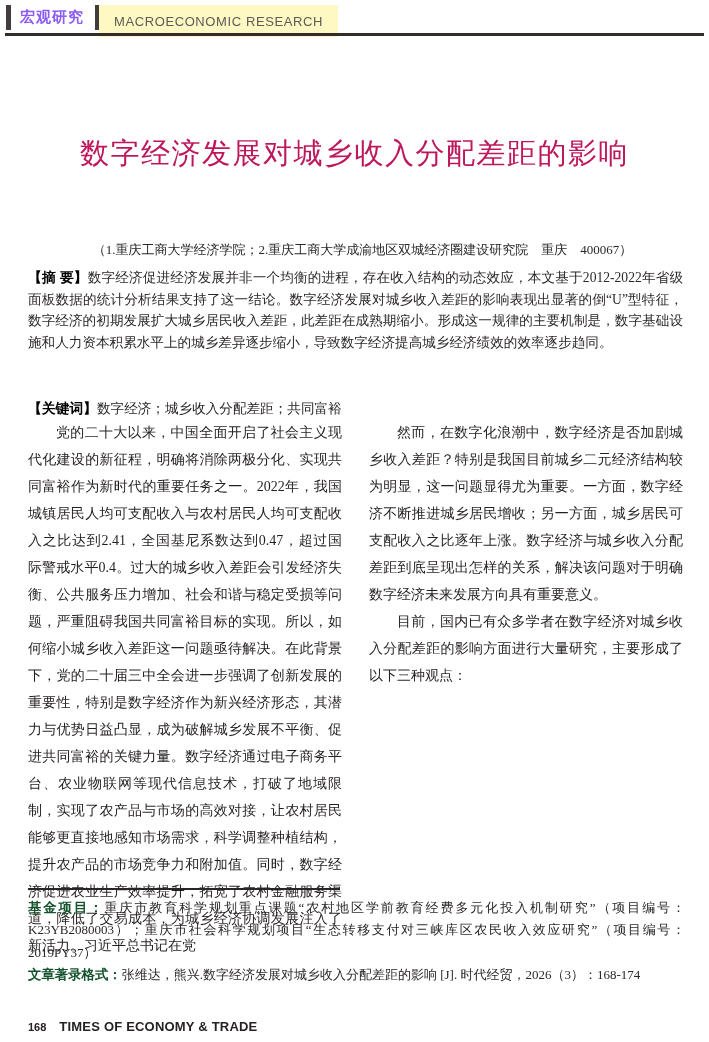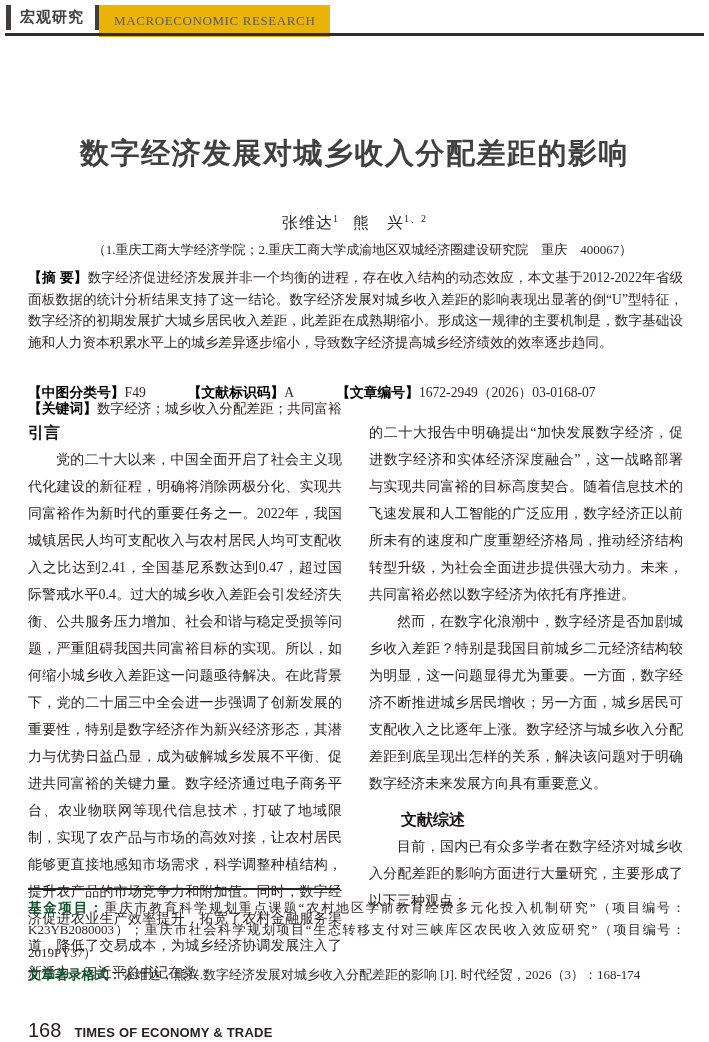--- a/index.html
+++ b/index.html
@@ -19,44 +19,44 @@
     position: absolute;
     top: 5px; left: 6px; right: 5px;
     height: 25px;
     display: flex;
     align-items: stretch;
   }
   .banner .vbar { width: 5px; background: #433c3c; }
   .banner .zh {
     display: flex; align-items: center;
     font-family: "Liberation Sans", "DejaVu Sans", sans-serif;
-    font-weight: bold; font-size: 15px; color: #404040;
+    font-weight: bold; font-size: 15px; color: #8b5cf6;
     padding: 0 11px 0 9px; letter-spacing: 1px;
   }
   .banner .vbar2 { width: 4px; background: #433c3c; }
   .banner .en {
     display: flex; align-items: center;
-    background: #eab308; color: #5d5a57;
-    font-family: Liberation Serif, serif;
+    background: #fef9c3; color: #5d5a57;
+    font-family: Liberation Sans, sans-serif;
     font-size: 13px; letter-spacing: 0.6px;
     padding: 16px 15px;
   }
   .top-rule {
     position: absolute;
     top: 33px; left: 5px; right: 5px;
     border-top: 3px solid #342c2b;
   }
   
   .title {
     position: absolute;
     top: 134px; left: 0; right: 0;
     text-align: center;
-    font-size: 29px; font-weight: bold;
+    font-size: 29px; font-weight: normal;
     letter-spacing: 1.5px;
-    color: #404040;
+    color: #be185d;
   }
   .authors {
     position: absolute;
     top: 212px; left: 0; right: 0;
     text-align: center;
     font-size: 16px; color: #2a2626;
     letter-spacing: 1px;
   }
   .authors sup { font-size: 10px; }
   .authors .author + .author { margin-left: 14px; }
@@ -124,68 +124,57 @@
     font-weight: bold; font-size: 13.4px; color: #14532d;
   }
   
   .footer {
     position: absolute;
     top: 1019px; left: 28px;
     display: flex; align-items: baseline;
     font-family: "Liberation Sans", "DejaVu Sans", sans-serif;
     color: #262222;
   }
-  .footer .pageno { font-weight: normal; font-size: 20px; }
+  .footer .pageno { font-weight: bold; font-size: 11px; }
   .footer .journal {
     font-weight: bold; font-size: 13px;
     margin-left: 13px; letter-spacing: 0.2px;
   }
 </style>
 </head>
 <body>
 
 <div class="page">
 
   <div class="banner">
     <div class="vbar"></div>
     <div class="zh">宏观研究</div>
     <div class="vbar2"></div>
     <div class="en">MACROECONOMIC RESEARCH</div>
   </div>
   <div class="top-rule"></div>
 
   <div class="title">数字经济发展对城乡收入分配差距的影响</div>
-  <div class="authors">
-    <span class="author"><span>张维达</span><sup>1</sup></span><span class="author"><span>熊　兴</span><sup>1、2</sup></span>
-  </div>
   <div class="affiliation">（1.重庆工商大学经济学院；2.重庆工商大学成渝地区双城经济圈建设研究院　重庆　400067）</div>
 
   <div class="abstract">
     <span class="blabel">【摘  要】</span><span>数字经济促进经济发展并非一个均衡的进程，存在收入结构的动态效应，本文基于2012-2022年省级面板数据的统计分析结果支持了这一结论。数字经济发展对城乡收入差距的影响表现出显著的倒“U”型特征，数字经济的初期发展扩大城乡居民收入差距，此差距在成熟期缩小。形成这一规律的主要机制是，数字基础设施和人力资本积累水平上的城乡差异逐步缩小，导致数字经济提高城乡经济绩效的效率逐步趋同。</span>
   </div>
 
   <div class="keywords">
     <span class="blabel">【关键词】</span><span>数字经济；城乡收入分配差距；共同富裕</span>
   </div>
 
-  <div class="meta-row">
-    <span class="meta-item"><span class="blabel">【中图分类号】</span><span>F49</span></span>
-    <span class="meta-item"><span class="blabel">【文献标识码】</span><span>A</span></span>
-    <span class="meta-item"><span class="blabel">【文章编号】</span><span>1672-2949（2026）03-0168-07</span></span>
-  </div>
 
   <div class="columns">
     <div class="col left">
-      <div class="sec-heading">引言</div>
       <p class="indent">党的二十大以来，中国全面开启了社会主义现代化建设的新征程，明确将消除两极分化、实现共同富裕作为新时代的重要任务之一。2022年，我国城镇居民人均可支配收入与农村居民人均可支配收入之比达到2.41，全国基尼系数达到0.47，超过国际警戒水平0.4。过大的城乡收入差距会引发经济失衡、公共服务压力增加、社会和谐与稳定受损等问题，严重阻碍我国共同富裕目标的实现。所以，如何缩小城乡收入差距这一问题亟待解决。在此背景下，党的二十届三中全会进一步强调了创新发展的重要性，特别是数字经济作为新兴经济形态，其潜力与优势日益凸显，成为破解城乡发展不平衡、促进共同富裕的关键力量。数字经济通过电子商务平台、农业物联网等现代信息技术，打破了地域限制，实现了农产品与市场的高效对接，让农村居民能够更直接地感知市场需求，科学调整种植结构，提升农产品的市场竞争力和附加值。同时，数字经济促进农业生产效率提升，拓宽了农村金融服务渠道，降低了交易成本，为城乡经济协调发展注入了新活力。习近平总书记在党</p>
     </div>
     <div class="col right">
-      <p>的二十大报告中明确提出“加快发展数字经济，促进数字经济和实体经济深度融合”，这一战略部署与实现共同富裕的目标高度契合。随着信息技术的飞速发展和人工智能的广泛应用，数字经济正以前所未有的速度和广度重塑经济格局，推动经济结构转型升级，为社会全面进步提供强大动力。未来，共同富裕必然以数字经济为依托有序推进。</p>
       <p class="indent">然而，在数字化浪潮中，数字经济是否加剧城乡收入差距？特别是我国目前城乡二元经济结构较为明显，这一问题显得尤为重要。一方面，数字经济不断推进城乡居民增收；另一方面，城乡居民可支配收入之比逐年上涨。数字经济与城乡收入分配差距到底呈现出怎样的关系，解决该问题对于明确数字经济未来发展方向具有重要意义。</p>
-      <div class="sec-heading indented gap-above">文献综述</div>
       <p class="indent">目前，国内已有众多学者在数字经济对城乡收入分配差距的影响方面进行大量研究，主要形成了以下三种观点：</p>
     </div>
   </div>
 
   <div class="fn-rule"></div>
   <div class="footnotes">
     <div class="fn-entry">
       <span class="fn-label">基金项目：</span><span>重庆市教育科学规划重点课题“农村地区学前教育经费多元化投入机制研究”（项目编号：K23YB2080003）；重庆市社会科学规划项目“生态转移支付对三峡库区农民收入效应研究”（项目编号：2019PY37）</span>
     </div>
     <div class="fn-entry">

